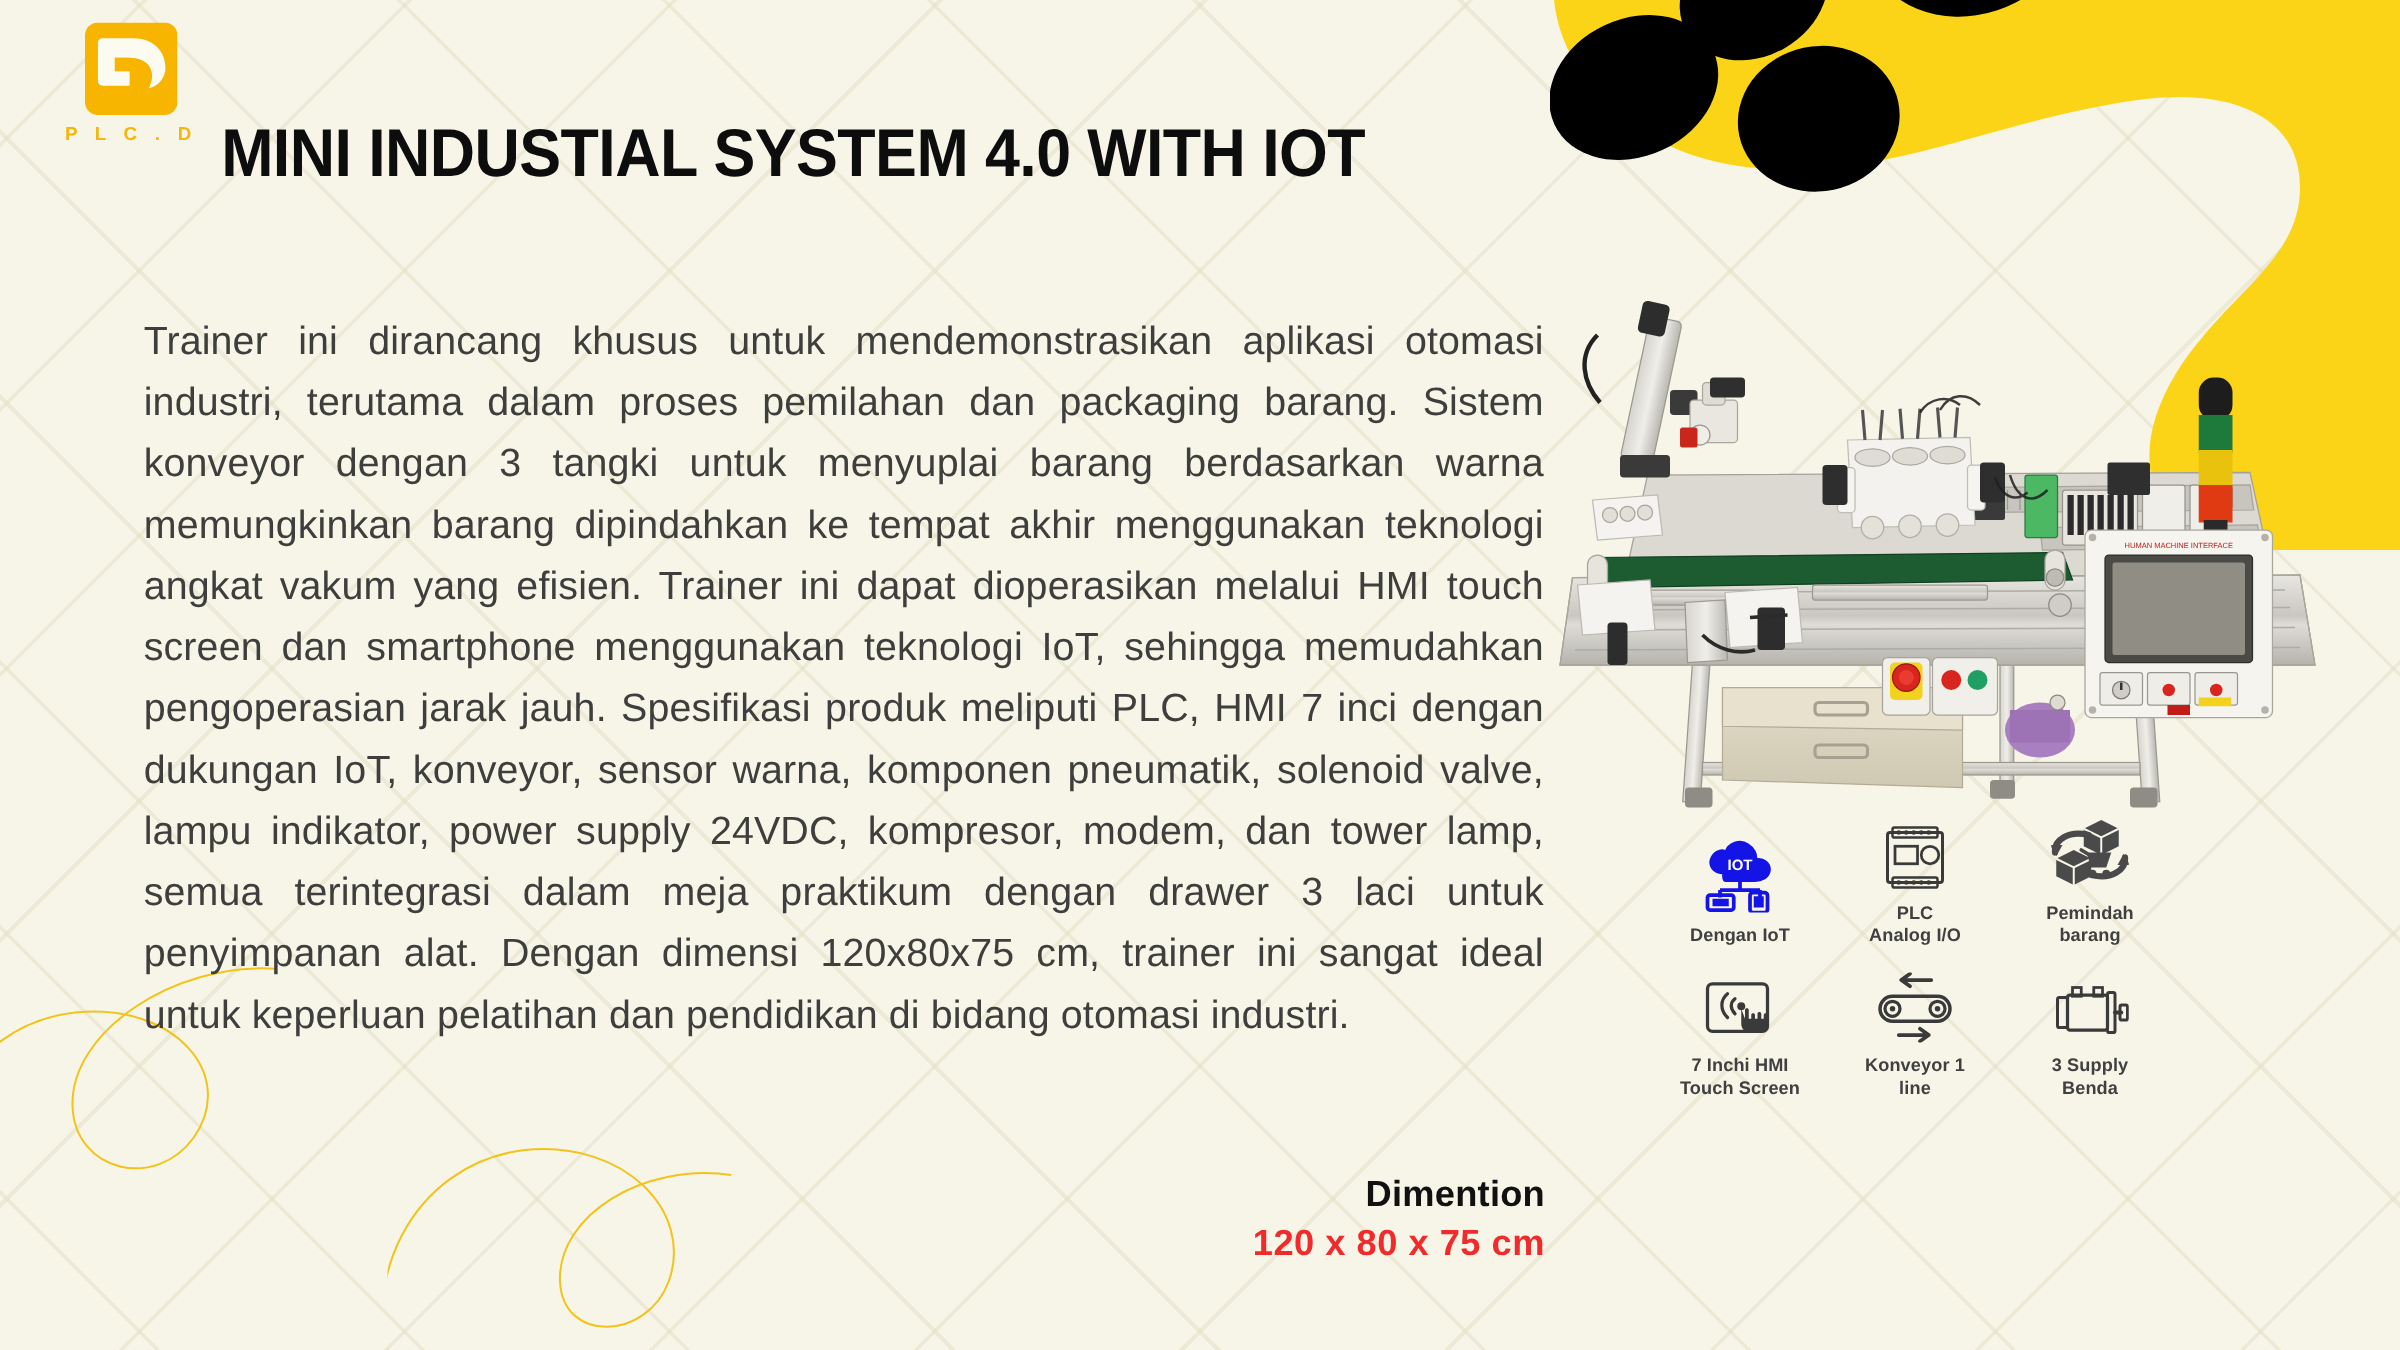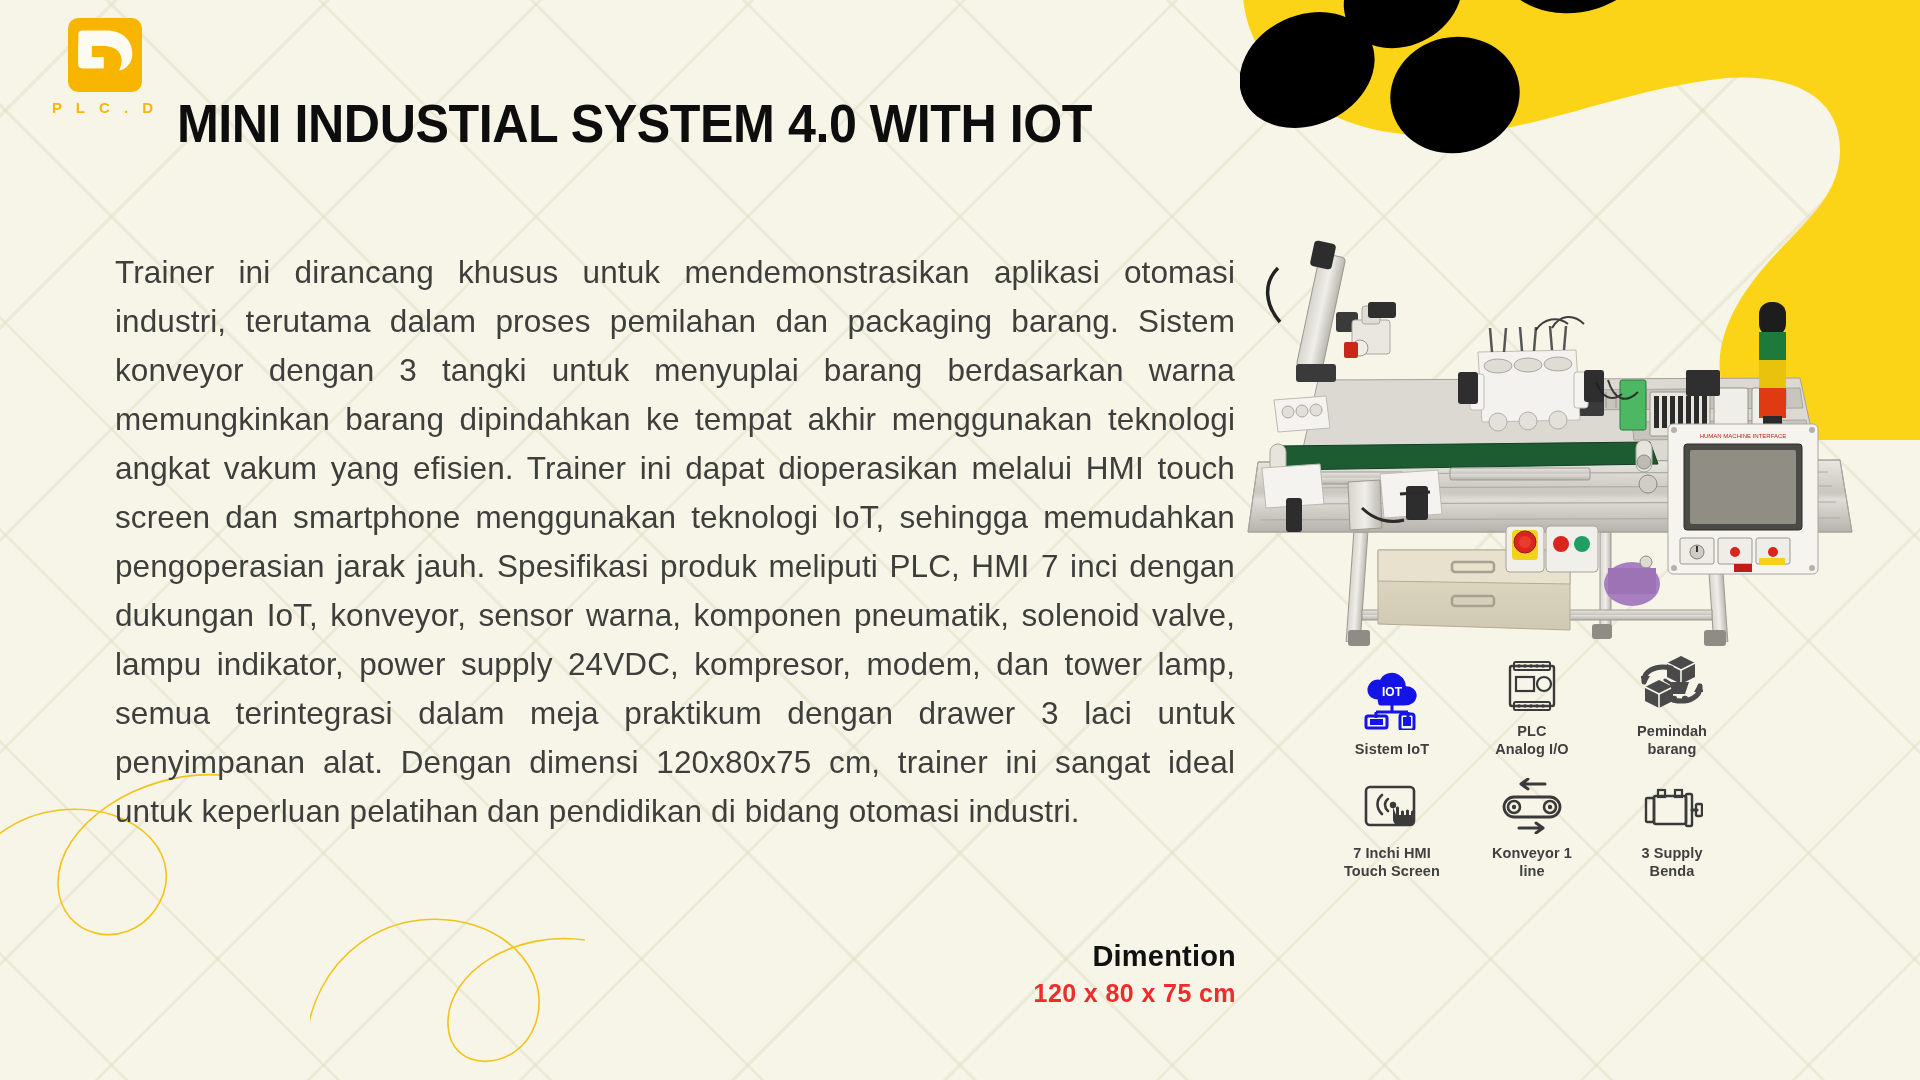--- a/index.html
+++ b/index.html
@@ -77,21 +77,21 @@
   #dimension-block{
     position:absolute; z-index:6;
     left:816px; top:940px; width:420px;
     text-align:right;
   }
   #dimension-label{
     font-size:29px; font-weight:700; color:#111; letter-spacing:.2px;
   }
   #dimension-value{
     margin-top:6px;
-    font-size:25px; font-weight:700; color:#ef2b2b; letter-spacing:.4px;
+    font-size:29px; font-weight:700; color:#ef2b2b; letter-spacing:.4px;
   }
 
   
   #product-photo{
     position:absolute; z-index:4;
     left:1240px; top:232px; width:620px; height:420px;
   }
 
   
   #feature-grid{
@@ -372,21 +372,21 @@
         <path d="M17,26 C9,26 5,20 8,14 C10.5,9 16,8 19,10 C21,3 30,0 36,4 C41,7 43,12 42,16
                  C49,15 54,19 53,25 C52,30 47,32 42,32 L18,32 C17.6,32 17.3,31 17,26 Z" fill="#1414E6" stroke="#1414E6" stroke-width="3" stroke-linejoin="round"></path>
         <text x="30" y="24" font-size="12" font-weight="700" fill="#ffffff" text-anchor="middle" font-family="Liberation Sans, sans-serif">IOT</text>
         <path d="M30,32 L30,40 M14,40 L46,40 M14,40 L14,46 M46,40 L46,46" stroke="#1414E6" stroke-width="3" fill="none"></path>
         <rect x="4" y="44" width="21" height="12" rx="2" fill="none" stroke="#1414E6" stroke-width="3"></rect>
         <rect x="8" y="47" width="13" height="6" fill="#1414E6"></rect>
         <rect x="38" y="42" width="14" height="16" rx="2.5" fill="none" stroke="#1414E6" stroke-width="3"></rect>
         <rect x="41" y="45" width="8" height="9" fill="#1414E6"></rect>
       </svg>
     </div>
-    <div class="feature-label">Sistem IoT</div>
+    <div class="feature-label">Dengan IoT</div>
   </div>
 
   <div class="feature-cell">
     <div class="feature-icon">
       <svg width="56" height="52" viewBox="0 0 56 52">
         <rect x="6" y="6" width="44" height="40" rx="2" fill="none" stroke="#3A3A3A" stroke-width="2.4"></rect>
         <rect x="10" y="2" width="36" height="8" rx="1.5" fill="none" stroke="#3A3A3A" stroke-width="2"></rect>
         <rect x="10" y="42" width="36" height="8" rx="1.5" fill="none" stroke="#3A3A3A" stroke-width="2"></rect>
         <g fill="#3A3A3A">
           <circle cx="15" cy="6" r="1.8"></circle>

